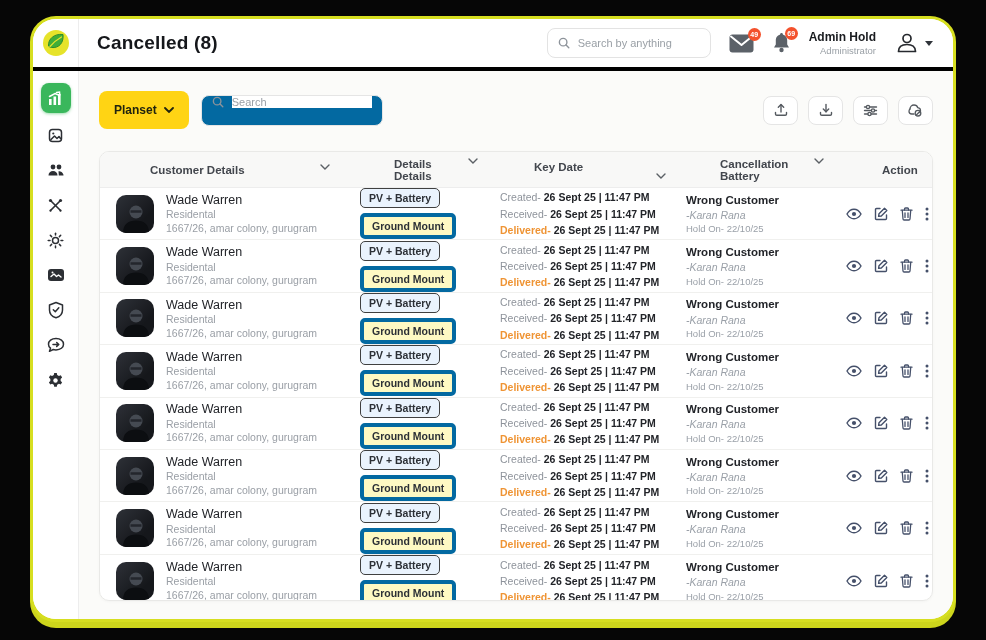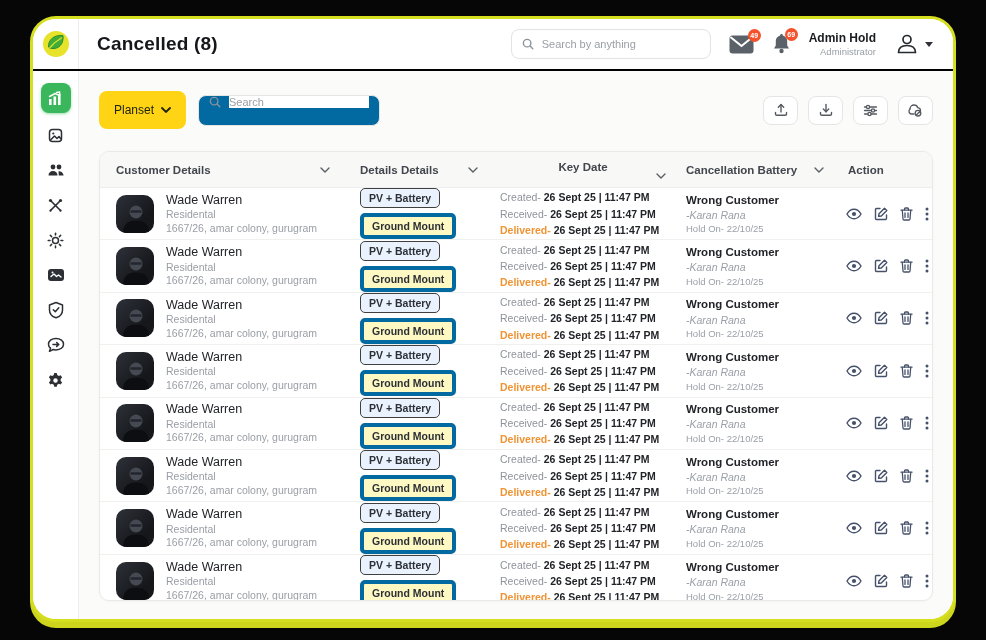--- a/index.html
+++ b/index.html
@@ -9,53 +9,53 @@
     font-family:"Liberation Sans","DejaVu Sans",sans-serif;
     position:relative; overflow:hidden;
   }
   .window {
     position:absolute; left:30px; top:16px; width:926px; height:606px;
     background:#fff; border:3px solid #d6de20; border-radius:26px;
     box-shadow:0 6px 0 0 #cdd51c; overflow:hidden;
     display:flex; flex-direction:column;
   }
   
-  .app-header { height:52px; display:flex; align-items:stretch; border-bottom:2px solid #000000; background:#fff; flex:0 0 auto; }
+  .app-header { height:52px; display:flex; align-items:stretch; border-bottom:4px solid #000000; background:#fff; flex:0 0 auto; }
   .logo-box { width:46px; border-right:1px solid #ededed; display:flex; align-items:center; justify-content:center; }
   .app-title { display:flex; align-items:center; padding-left:18px; font-size:19px; font-weight:700; color:#15171b; letter-spacing:.2px; }
   .header-right { margin-left:auto; display:flex; align-items:center; gap:18px; padding-right:20px; }
-  .global-search { display:flex; align-items:center; gap:8px; width:200px; height:30px; border:1px solid #e3e3e3; border-radius:8px; padding:0 10px; background:#fff; }
+  .global-search { display:flex; align-items:center; gap:8px; width:164px; height:30px; border:1px solid #e3e3e3; border-radius:8px; padding:0 10px; background:#fff; }
   .global-search input { border:none; outline:none; width:100%; font-size:11px; color:#333; font-family:inherit; }
   .global-search input::placeholder { color:#9aa0a6; }
   .icon-badge-wrap { position:relative; display:flex; align-items:center; cursor:pointer; }
   .notif-badge { position:absolute; top:-6px; right:-7px; min-width:13px; height:13px; padding:0 2px; background:#f4512c; color:#fff; font-size:7px; font-weight:700; border-radius:8px; display:flex; align-items:center; justify-content:center; }
   .user-meta { text-align:right; line-height:1.25; }
   .user-name { font-size:12px; font-weight:700; color:#191b1f; }
   .user-role { font-size:9.5px; color:#9aa0a6; }
   .profile-wrap { display:flex; align-items:center; gap:5px; cursor:pointer; }
   .caret-down { width:0; height:0; border-left:4px solid transparent; border-right:4px solid transparent; border-top:5px solid #30343a; }
   
   .app-body { flex:1; display:flex; min-height:0; }
   .sidebar { width:46px; border-right:1px solid #ededed; background:#fff; display:flex; flex-direction:column; align-items:center; padding-top:12px; gap:9px; flex:0 0 auto; }
   .side-item { width:30px; height:26px; display:flex; align-items:center; justify-content:center; cursor:pointer; color:#2c2f34; border-radius:8px; }
   .side-item.active { background:#3ab75c; height:30px; color:#fff; box-shadow:0 1px 3px rgba(58,183,92,.5); }
   .main { flex:1; background:#fbfbf9; padding:20px 20px 18px 20px; min-width:0; display:flex; flex-direction:column; }
   
   .toolbar { display:flex; align-items:center; gap:12px; flex:0 0 auto; }
-  .planset-btn { display:flex; align-items:center; gap:7px; background:#ffd414; border:none; border-radius:8px; padding:12px 15px; font-size:12px; font-weight:400; color:#20240f; cursor:pointer; font-family:inherit; }
+  .planset-btn { display:flex; align-items:center; gap:7px; background:#ffd414; border:none; border-radius:8px; padding:12px 15px; font-size:12px; font-weight:700; color:#20240f; cursor:pointer; font-family:inherit; }
   .table-search { display:flex; align-items:flex-start; gap:8px; width:182px; height:31px; border:1px solid #e5e5e5; border-radius:8px; padding:0 10px; background:#0369a1; }
   .table-search input { border:none; outline:none; width:100%; font-size:11px; color:#333; font-family:inherit; }
   .table-search input::placeholder { color:#9aa0a6; }
   .toolbar-right { margin-left:auto; display:flex; gap:10px; }
   .tool-btn { width:35px; height:29px; background:#fff; border:1px solid #e5e5e5; border-radius:8px; display:flex; align-items:center; justify-content:center; cursor:pointer; color:#555a60; }
   
   .table-card { margin-top:22px; background:#fff; border:1px solid #e9e9e7; border-radius:10px; overflow:hidden; flex:1; display:flex; flex-direction:column; box-shadow:0 1px 3px rgba(0,0,0,.03); }
   .grid-row { display:grid; grid-template-columns:244px 140px 186px 150px 1fr; padding:0 16px; align-items:center; }
   .thead { background:#f8f8f7; height:36px; border-bottom:1px solid #ededed; flex:0 0 auto; }
-  .th { display:flex; align-items:center; font-size:11.5px; font-weight:600; color:#42464d; }
+  .th { display:flex; align-items:flex-start; font-size:11.5px; font-weight:600; color:#42464d;margin-left:34px; }
   .th .sort-chev { margin-left:auto; display:flex; color:#5b6065; }
   .th-customer { padding-right:30px; }
   .th-project  { padding-right:22px; }
   .th-keydate  { padding-right:20px;flex-direction:column; }
   .th-cancel   { padding-right:12px; }
   .th-action   { padding-left:12px; }
   .tbody { flex:1; }
   .trow { height:52.4px; border-bottom:1px solid #f0f0ee; }
   .trow:last-child { border-bottom:none; }
   .cell-customer { display:flex; align-items:center; gap:12px; min-width:0; }

